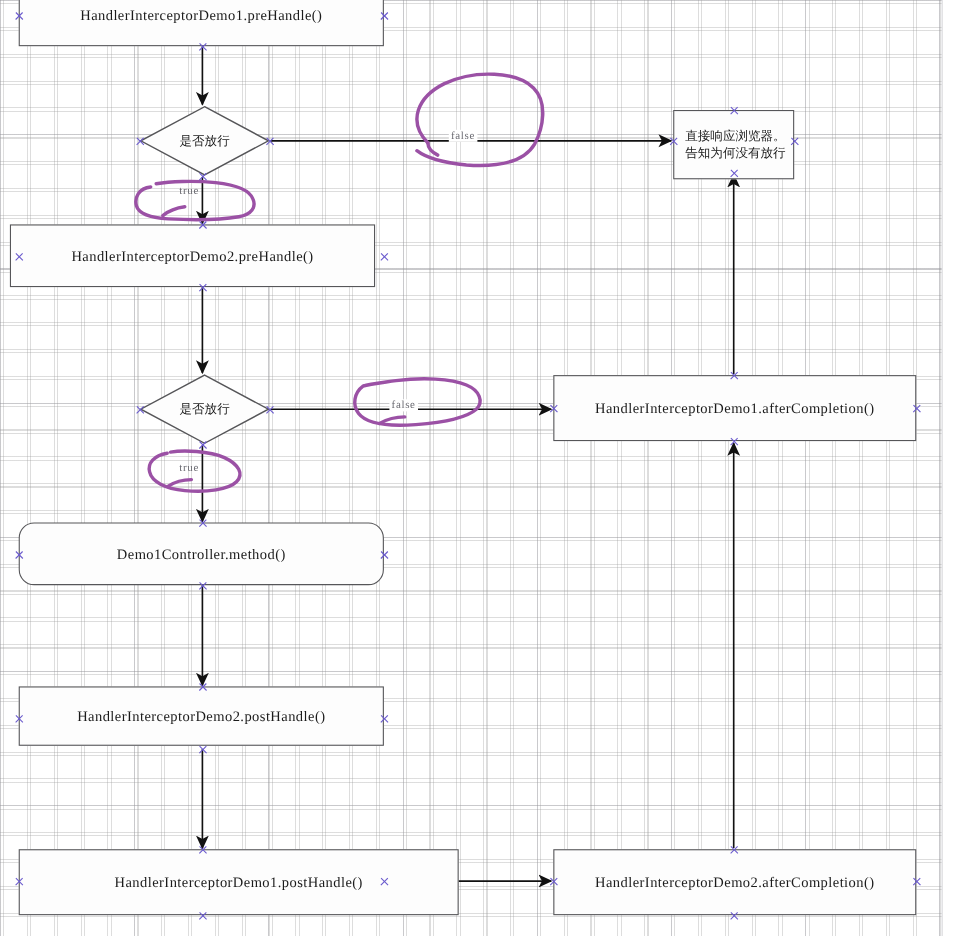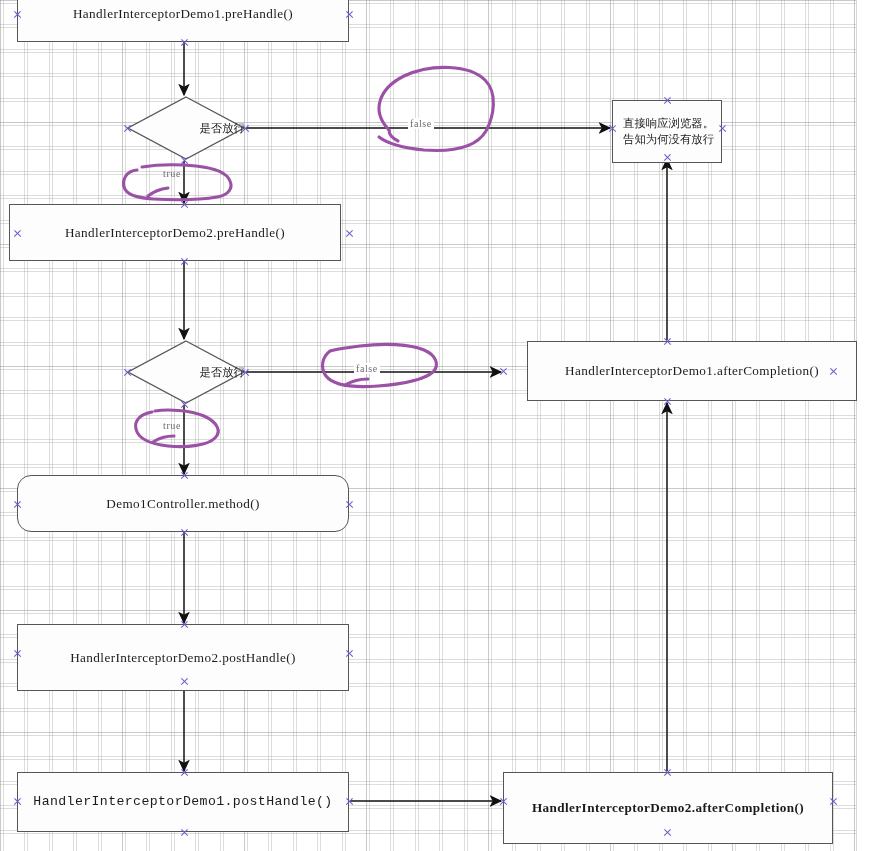--- a/index.html
+++ b/index.html
@@ -71,21 +71,21 @@
     padding-left: 10px;
   }
   .diamond-wrap {
     position: absolute;
   }
   .diamond-label {
     position: absolute;
     width: 100%;
     top: 50%;
     transform: translateY(-50%);
-    text-align: right;
+    text-align: center;
     font-family: "DejaVu Sans", "Liberation Sans", sans-serif;
     font-size: 11.4px;
     color: #1b1b1b;
     pointer-events: none;
   }
   .edge-label {
     position: absolute;
     font-family: "Liberation Serif", "DejaVu Serif", serif;
     font-size: 10px;
     color: #6b6b72;
@@ -169,38 +169,38 @@
     <svg width="118" height="64" viewBox="0 0 118 64">
       <polygon points="59,1 117,32 59,63 1,32" fill="#fdfdfd" stroke="#565659" stroke-width="1.3"></polygon>
     </svg>
     <div class="diamond-label">是否放行</div>
   </div>
 
   <div class="node" style="left:17px; top:475px; width:332px; height:57px;border-radius:14px;">
     <span>Demo1Controller.method()</span>
   </div>
 
-  <div class="node" style="left:17px; top:624px; width:332px; height:67px;text-align:right;">
+  <div class="node" style="left:17px; top:624px; width:332px; height:54px;text-align:right;">
     <span>HandlerInterceptorDemo2.postHandle()</span>
   </div>
 
-  <div class="node" style="left:17px; top:772px; width:332px; height:60px;font-family:Liberation Mono, monospace;">
+  <div class="node" style="left:17px; top:772px; width:400px; height:60px;">
     <span>HandlerInterceptorDemo1.postHandle()</span>
   </div>
 
   <div class="node cjk" style="left:612px; top:100px; width:110px; height:63px;">
     <span>直接响应浏览器。
 告知为何没有放行</span>
   </div>
 
-  <div class="node" style="left:503px; top:341px; width:330px; height:60px;margin-left:24px;">
+  <div class="node" style="left:503px; top:341px; width:330px; height:60px;">
     <span>HandlerInterceptorDemo1.afterCompletion()</span>
   </div>
 
-  <div class="node" style="left:503px; top:772px; width:330px; height:72px;font-weight:bold;">
+  <div class="node" style="left:503px; top:772px; width:330px; height:60px;">
     <span>HandlerInterceptorDemo2.afterCompletion()</span>
   </div>
 
   <div class="edge-label" style="left:163px; top:168px;">true</div>
   <div class="edge-label" style="left:408px; top:118px; background:#ffffff; padding:0 2px;">false</div>
   <div class="edge-label" style="left:163px; top:420px;">true</div>
   <div class="edge-label" style="left:354px; top:363px; background:#ffffff; padding:0 2px;">false</div>
 
   <svg class="layer" viewBox="0 0 881 851">
     <g fill="none" stroke="#9b51a5" stroke-width="3.1" stroke-linecap="round" stroke-linejoin="round">

